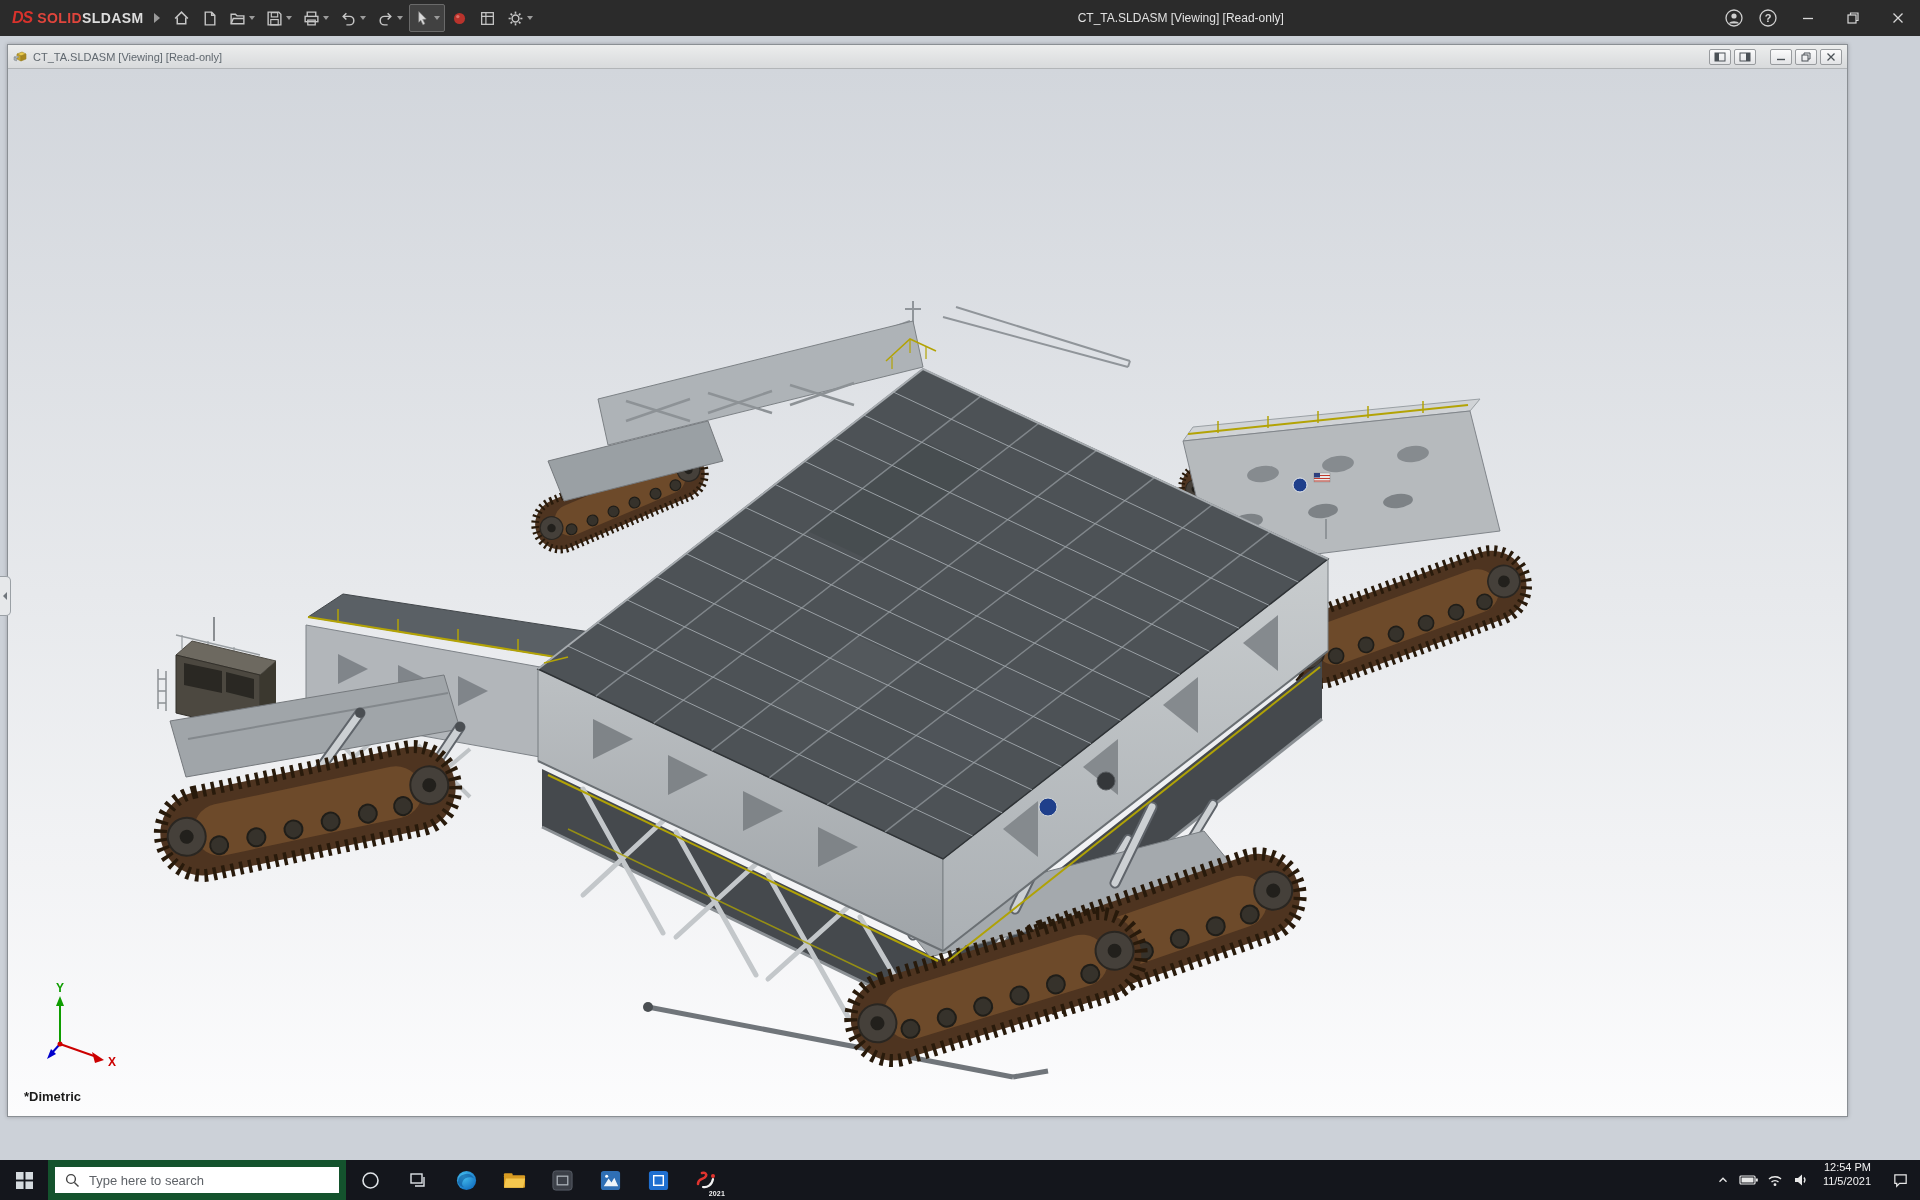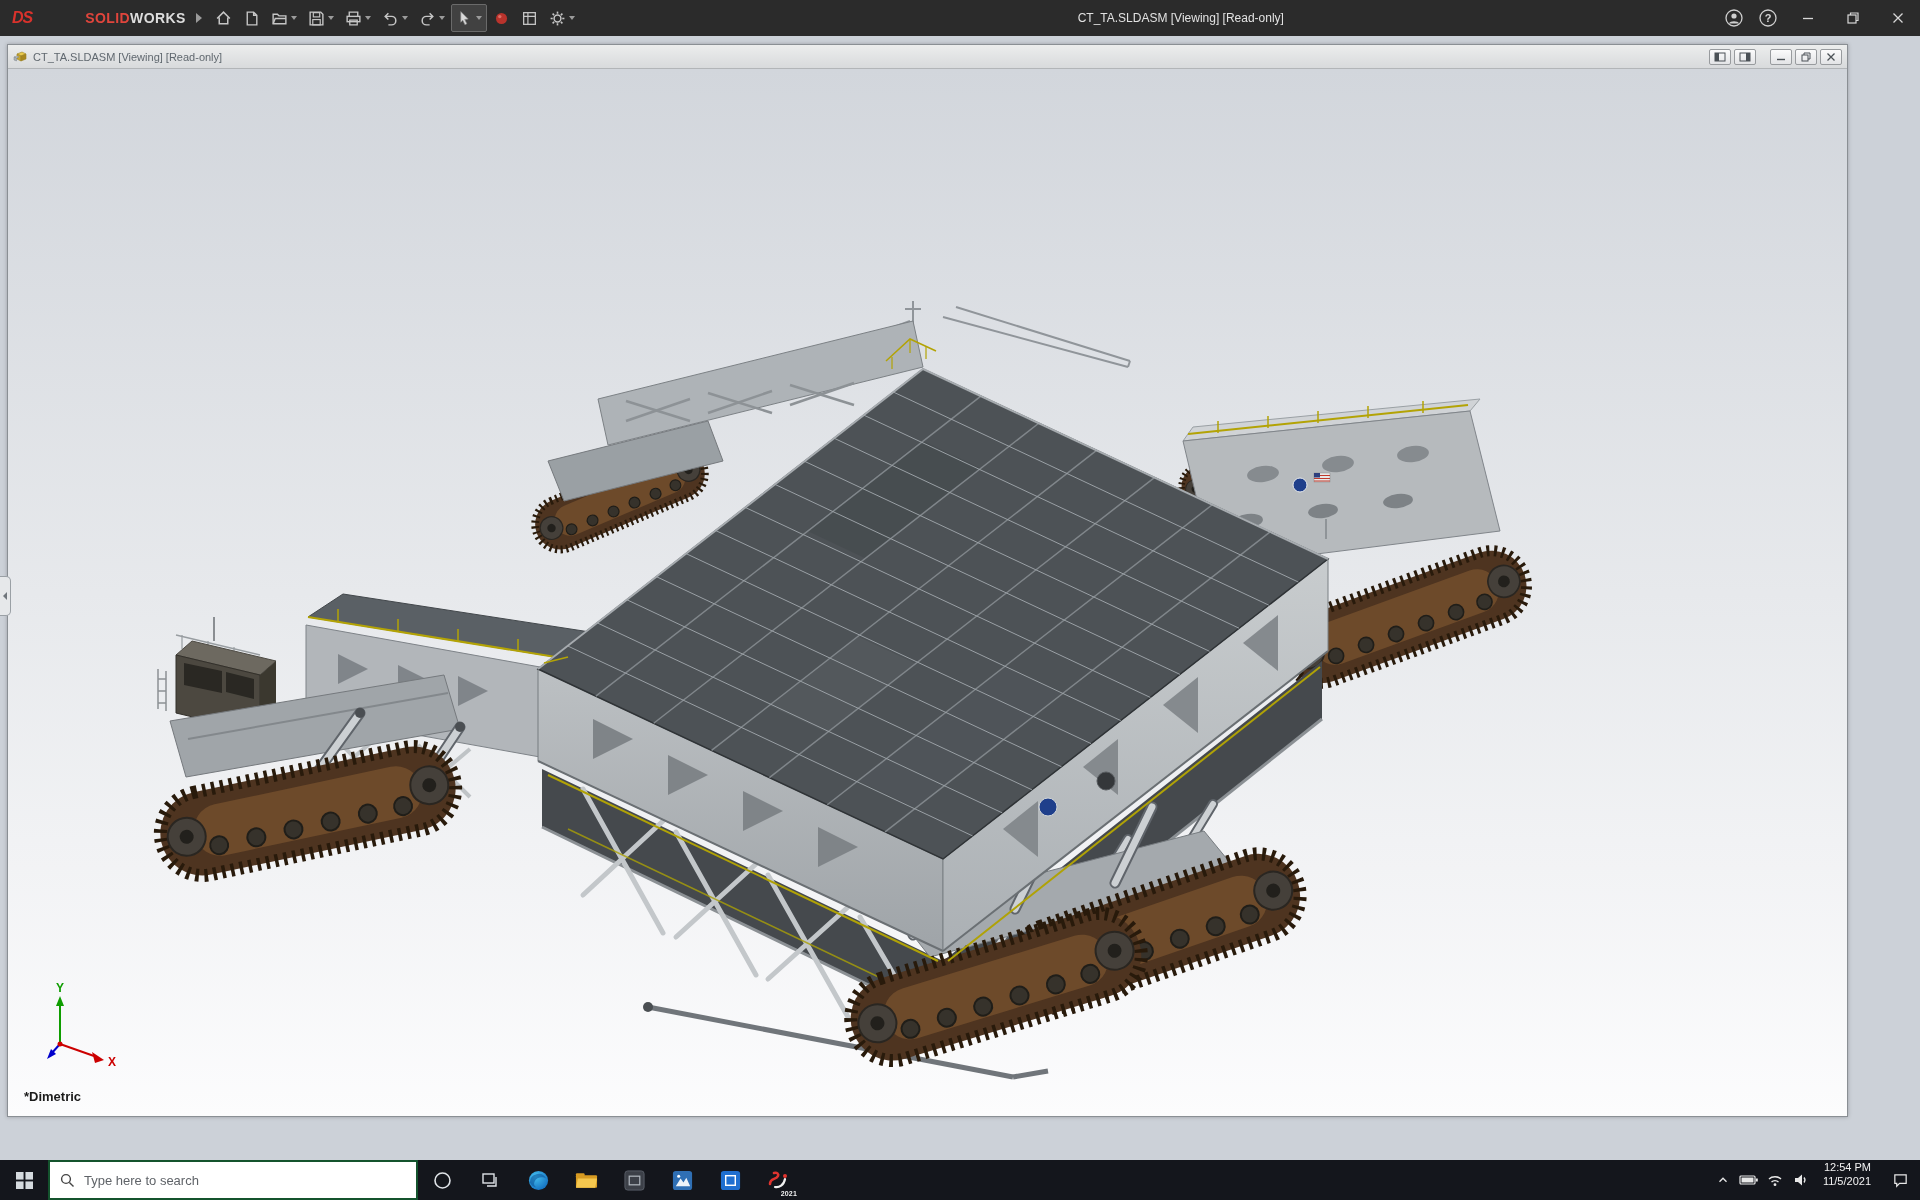--- a/index.html
+++ b/index.html
@@ -4,21 +4,21 @@
 <style>
   * { margin:0; padding:0; box-sizing:border-box; }
   html,body { width:1920px; height:1200px; overflow:hidden; }
   body { font-family:"Liberation Sans", sans-serif; background:#000; position:relative; }
   .screen { position:relative; width:1920px; height:1200px; background:#ccd1d8; }
 
   
   .titlebar { position:absolute; top:0; left:0; right:0; height:36px; background:#2b2b2b; display:flex; align-items:center; z-index:30; }
   .brand { display:flex; align-items:flex-start; gap:5px; padding:0 8px 0 12px; }
   .brand-mark { color:#d8322c; font-weight:bold; font-style:italic; font-size:16px; letter-spacing:-1px; }
-  .brand-solid { color:#e0453c; font-weight:bold; font-size:14px; letter-spacing:.4px;margin-left:48px; }
+  .brand-solid { color:#e0453c; font-weight:bold; font-size:14px; letter-spacing:.4px; }
   .brand-works { color:#dddddd; font-weight:bold; font-size:14px; letter-spacing:.4px; }
   .flyout-arrow { width:0; height:0; border-left:6px solid #9a9a9a; border-top:5px solid transparent; border-bottom:5px solid transparent; margin:0 8px 0 2px; }
   .tools { display:flex; align-items:center; gap:1px; }
   .tool { height:28px; display:flex; align-items:center; justify-content:center; padding:0 4px; border-radius:2px; border:1px solid transparent; }
   .tool.selected { background:#414141; border:1px solid #6a6a6a; }
   .tool svg { display:block; }
   .caret { width:0; height:0; border-top:4px solid #9b9b9b; border-left:3.5px solid transparent; border-right:3.5px solid transparent; margin-left:3px; }
   .tb-title { position:absolute; left:61.5%; top:50%; transform:translate(-50%,-50%); font-size:12px; color:#e2e2e2; white-space:nowrap; }
   .tb-right { margin-left:auto; display:flex; align-items:center; height:100%; }
   .tb-circle-btn { width:34px; height:36px; display:flex; align-items:center; justify-content:center; }
@@ -35,39 +35,39 @@
   .cw-gap { width:8px; }
   .viewport { flex:1; position:relative; overflow:hidden; }
   .viewport svg.scene { position:absolute; inset:0; width:100%; height:100%; display:block; }
 
   .left-handle { position:absolute; left:0; top:540px; width:11px; height:40px; background:#e6e8ea; border:1px solid #9aa0a5; border-left:none; border-radius:0 5px 5px 0; display:flex; align-items:center; justify-content:center; z-index:5; }
   .left-handle .tri { width:0; height:0; border-right:4px solid #70767c; border-top:4px solid transparent; border-bottom:4px solid transparent; }
 
   
   .taskbar { position:absolute; bottom:0; left:0; right:0; height:40px; background:#14161c; display:flex; align-items:stretch; z-index:40; color:#fff; }
   .tb-cell { width:48px; display:flex; align-items:center; justify-content:center; }
-  .search-box { width:370px; background:#ffffff; display:flex; align-items:center; gap:9px; padding:0 10px; border:2px solid #14532d; }
+  .search-box { width:298px; background:#ffffff; display:flex; align-items:center; gap:9px; padding:0 10px; border:7px solid #14532d; }
   .search-box input { flex:1; border:none; outline:none; background:transparent; font-size:13px; color:#333; font-family:"Liberation Sans", sans-serif; }
   .search-box input::placeholder { color:#5f6368; }
   .sw-cell { position:relative; }
   .sw-badge { position:absolute; bottom:3px; right:5px; font-size:7px; color:#f2f2f2; font-weight:bold; letter-spacing:.2px; }
   .tray { margin-left:auto; display:flex; align-items:stretch; }
   .tray-icon { width:26px; display:flex; align-items:center; justify-content:center; }
   .clock { display:flex; flex-direction:column; align-items:flex-end; padding:0 9px; font-size:11px; line-height:1.3; color:#f2f2f2; }
   .notif-cell { width:40px; display:flex; align-items:center; justify-content:center; }
 </style>
 </head>
 <body>
 
 <div class="screen">
 
   <header class="titlebar">
     <div class="brand">
       <span class="brand-mark">DS</span>
-      <span><span class="brand-solid">SOLID</span><span class="brand-works">WORKS</span></span>
+      <span><span class="brand-solid">SOLID</span><span class="brand-works">SLDASM</span></span>
     </div>
     <div class="flyout-arrow"></div>
 
     <div class="tools">
       <div class="tool">
         <svg width="17" height="17" viewBox="0 0 16 16">
             <path d="M2 8 L8 2 L14 8 M4 7 V13 H12 V7" stroke="#c6c6c6" stroke-width="1.4" fill="none"></path>
           </svg>
       </div>
       <div class="tool">

